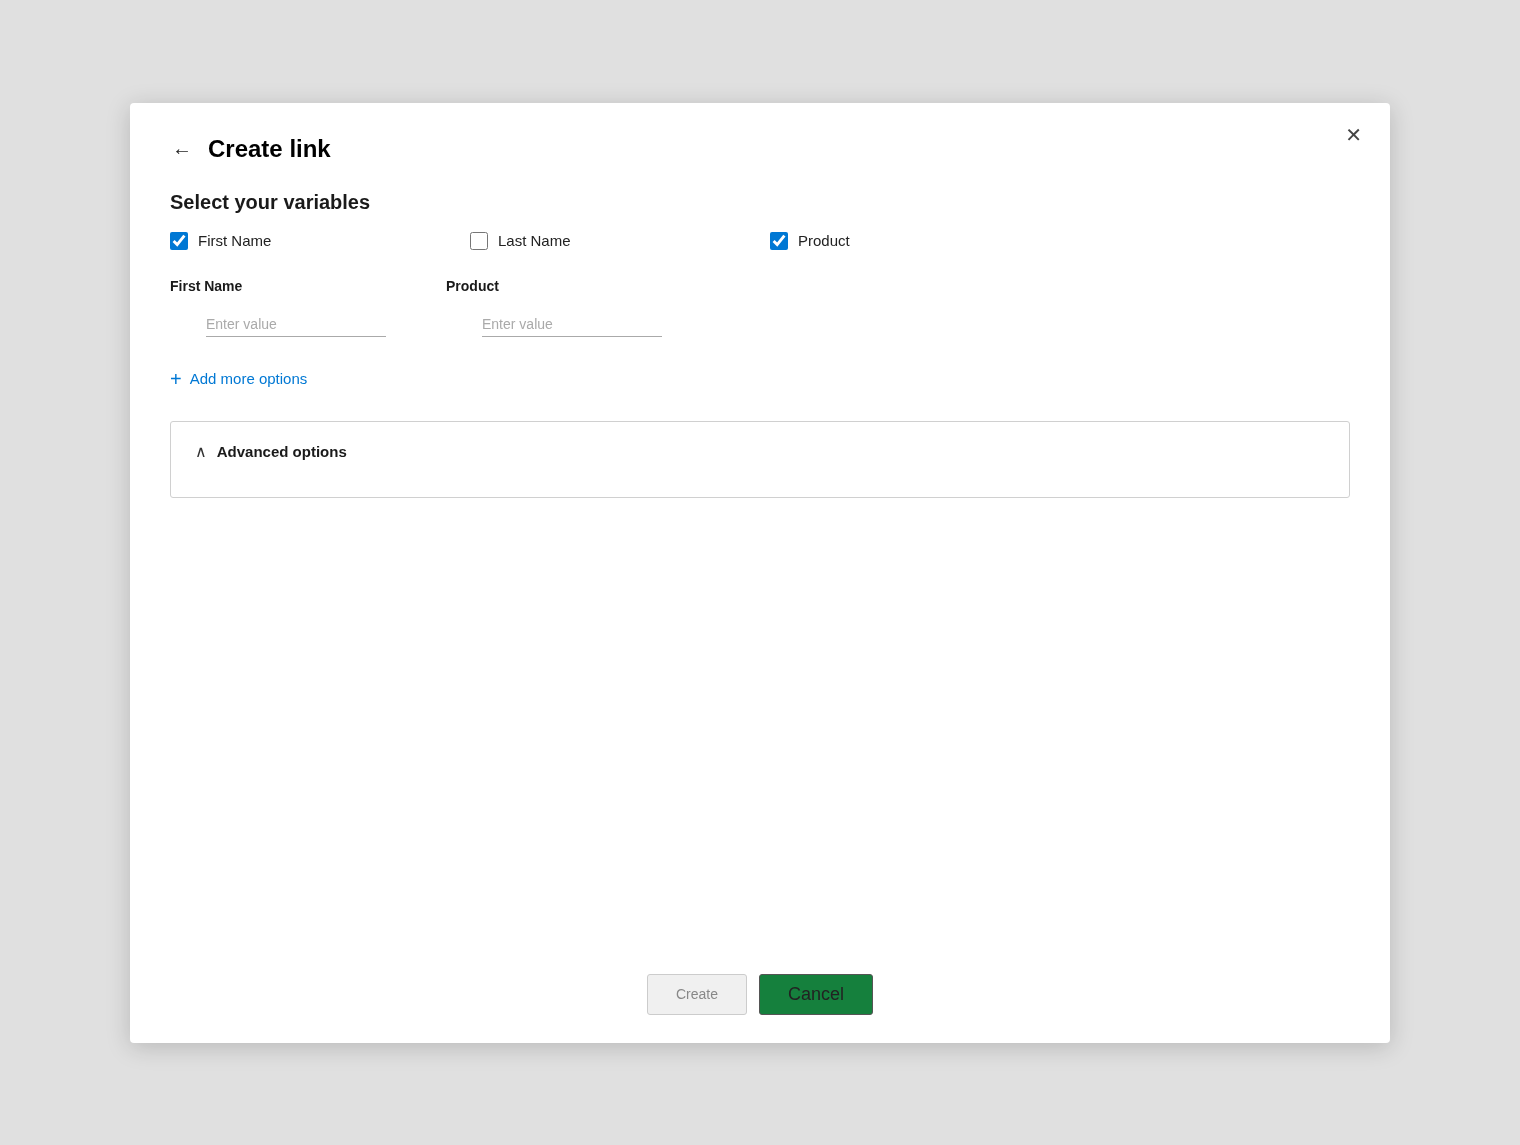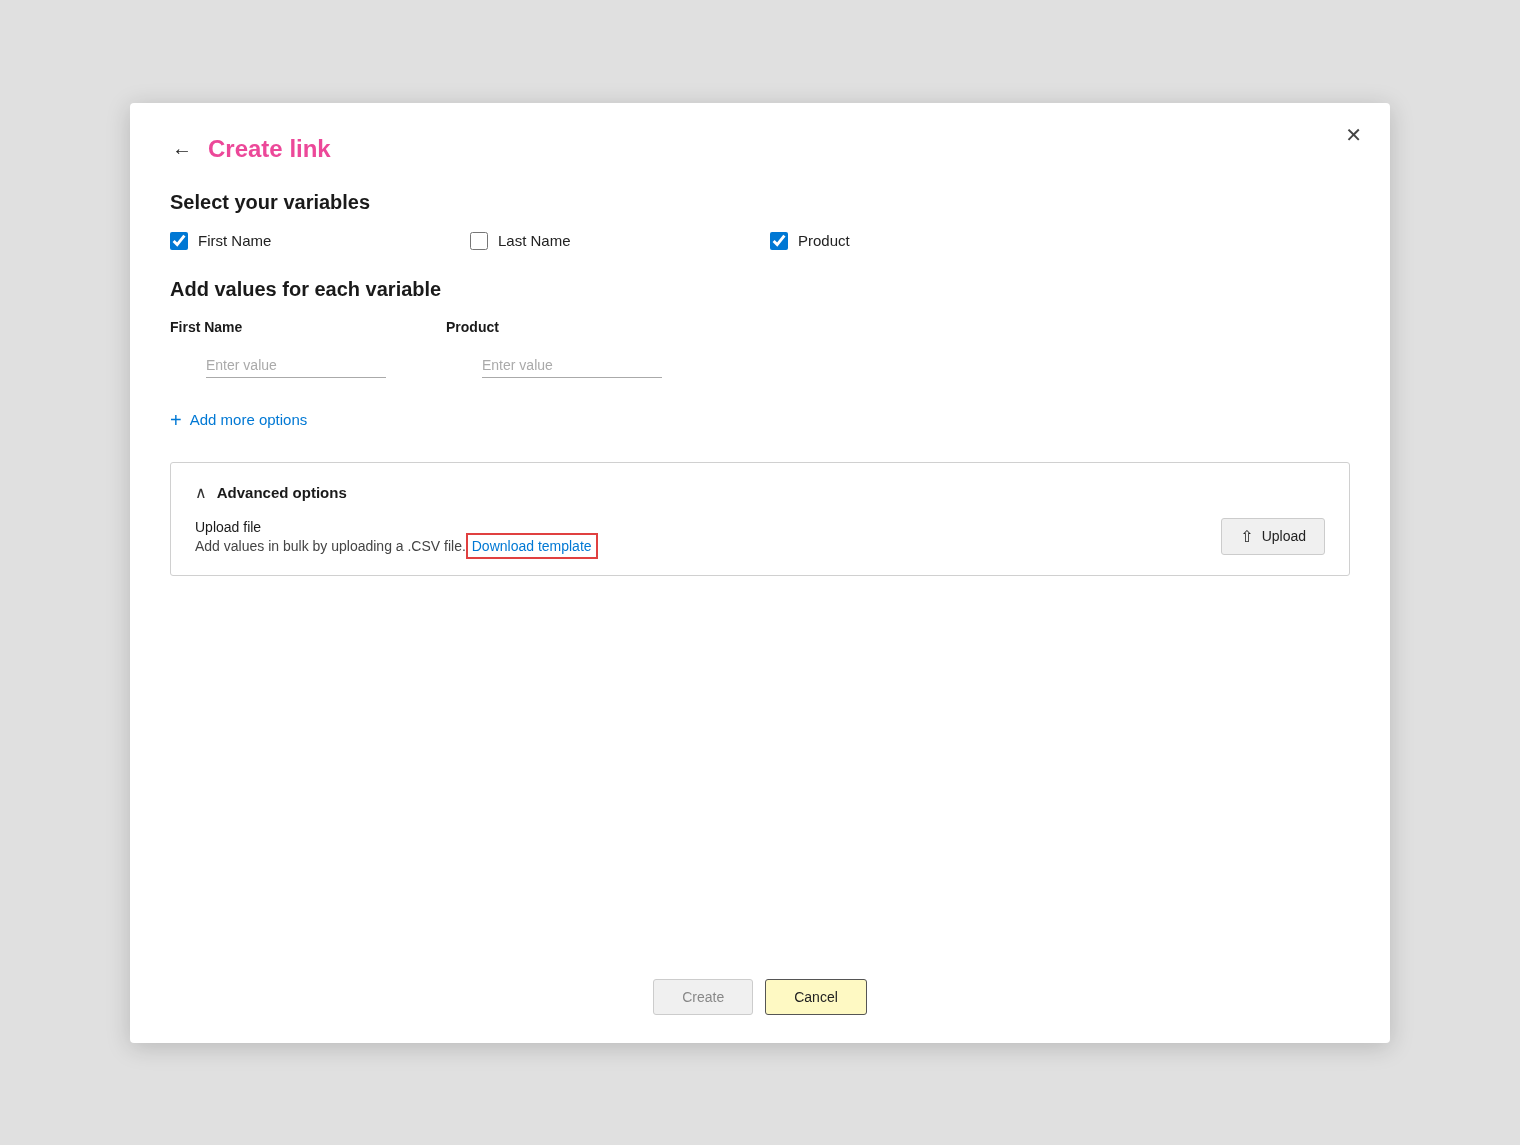--- a/index.html
+++ b/index.html
@@ -46,21 +46,21 @@
     }
 
     .back-icon {
       font-size: 20px;
       color: #222;
     }
 
     .dialog-title {
       font-size: 24px;
       font-weight: 600;
-      color: #ec4899;
+      color: #000000;
     }
 
     .close-btn {
       position: absolute;
       top: 20px;
       right: 28px;
       background: none;
       border: none;
       cursor: pointer;
       font-size: 20px;
@@ -253,25 +253,25 @@
       border: 1px solid #ccc;
       border-radius: 3px;
       padding: 9px 28px;
       font-size: 14px;
       cursor: pointer;
       color: #888;
       font-family: inherit;
     }
 
     .btn-cancel {
-      background: #fef9c3;
+      background: #15803d;
       border: 1.5px solid #555;
       border-radius: 3px;
       padding: 9px 28px;
-      font-size: 14px;
+      font-size: 18px;
       cursor: pointer;
       color: #222;
       font-family: inherit;
       font-weight: 500;
     }
   </style>
 </head>
 <body>
 
 <div class="dialog">
@@ -299,21 +299,20 @@
         <label class="checkbox-label" for="cb-last-name">Last Name</label>
       </div>
       <div class="checkbox-item">
         <input type="checkbox" id="cb-product" checked="" style="">
         <label class="checkbox-label" for="cb-product">Product</label>
       </div>
     </div>
   </div>
 
   <div class="values-section">
-    <div class="section-label">Add values for each variable</div>
     <div class="values-columns">
       <div class="value-column">
         <div class="value-col-label">First Name</div>
         <input type="text" class="value-input" placeholder="Enter value" style="">
       </div>
       <div class="value-column">
         <div class="value-col-label">Product</div>
         <input type="text" class="value-input" placeholder="Enter value" style="">
       </div>
     </div>
@@ -323,33 +322,20 @@
     <span class="add-more-icon">+</span>
     <span>Add more options</span>
   </button>
 
   <div style="margin-top: 32px;">
     <div class="advanced-section">
       <div class="advanced-header">
         <span class="chevron-icon">∧</span>
         <span class="advanced-title">Advanced options</span>
       </div>
-      <div class="upload-row">
-        <div class="upload-text">
-          <span class="upload-file-label">Upload file</span>
-          <span class="upload-description">
-            <span>Add values in bulk by uploading a .CSV file.</span>
-            <a href="#" class="download-link">Download template</a>
-          </span>
-        </div>
-        <button class="upload-btn">
-          <span class="upload-arrow-icon">⇧</span>
-          <span>Upload</span>
-        </button>
-      </div>
     </div>
   </div>
 
   <div class="dialog-footer">
     <button class="btn-create">Create</button>
     <button class="btn-cancel">Cancel</button>
   </div>
 
 </div>
 

